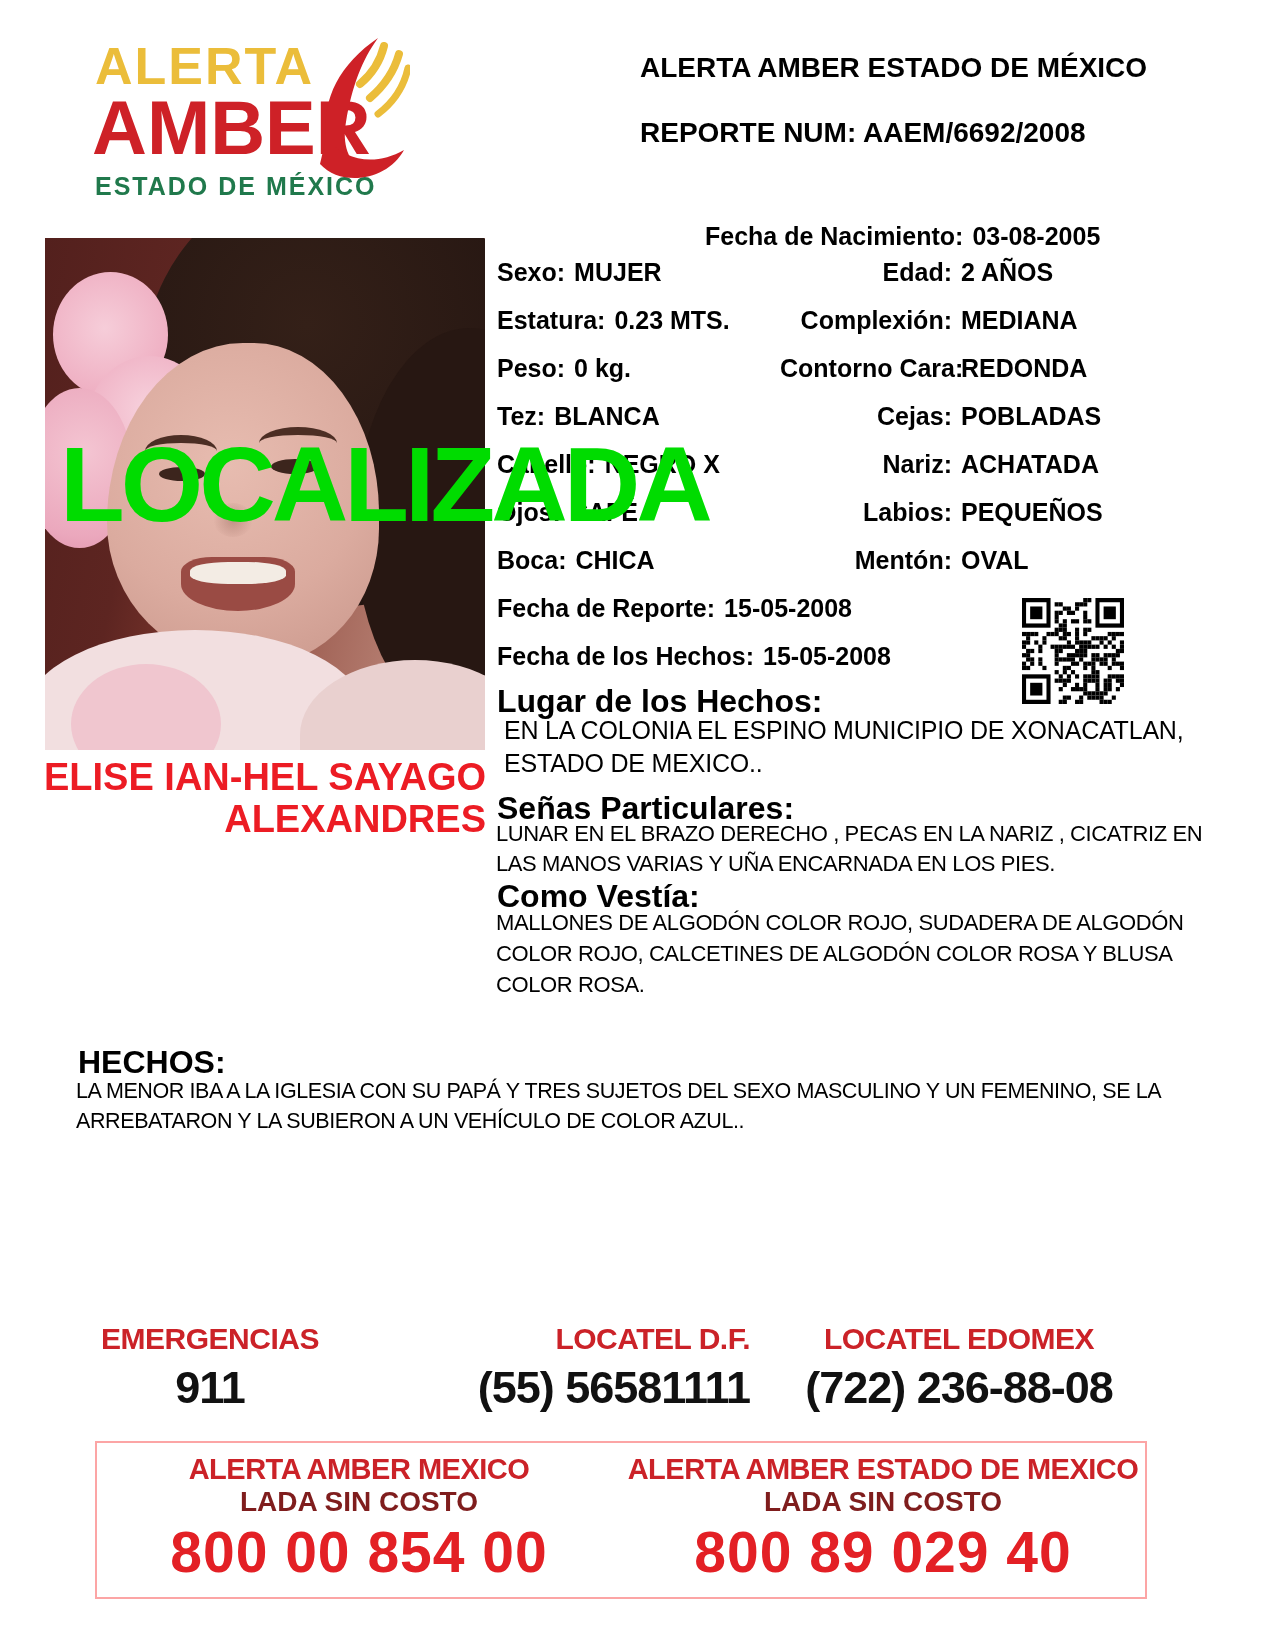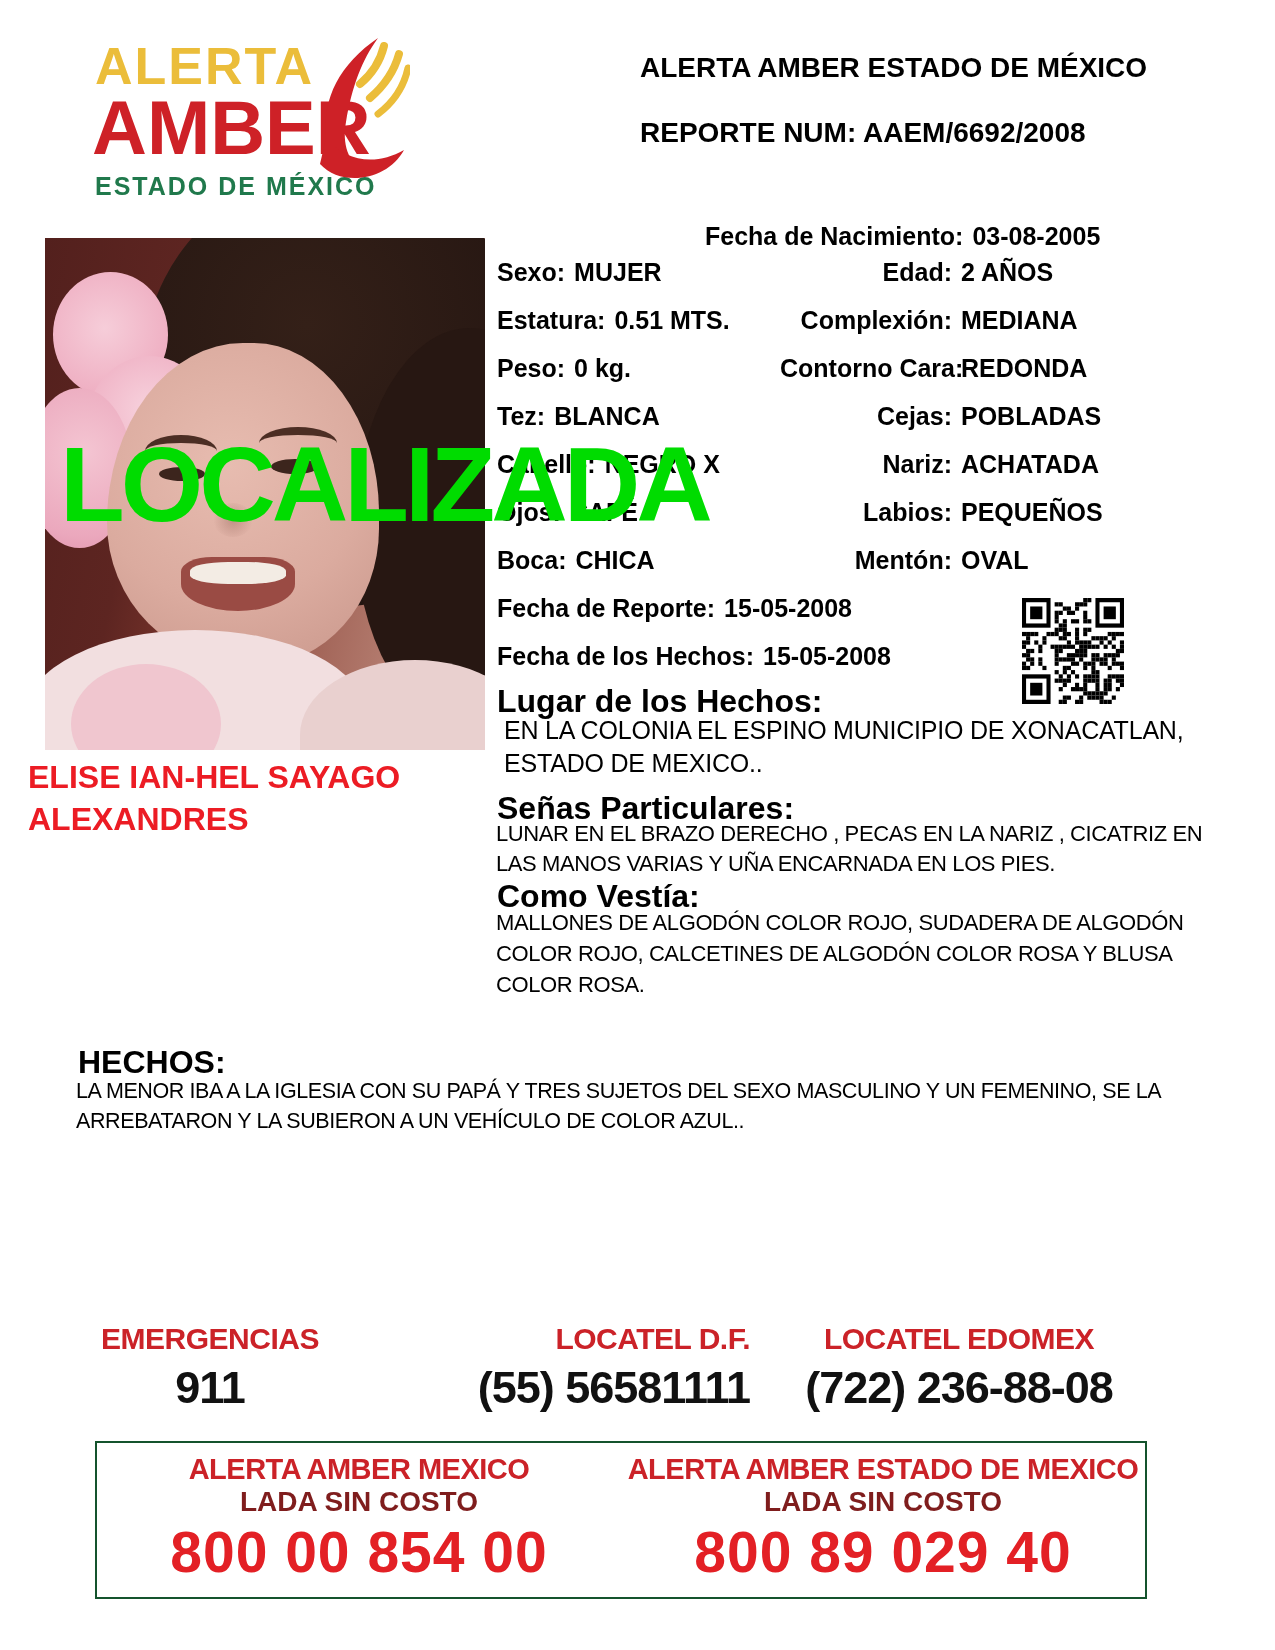--- a/index.html
+++ b/index.html
@@ -53,22 +53,22 @@
     border-radius:50% 50% 0 0; }
   .p-cloth2{ right:-45px; bottom:-60px; width:230px; height:150px; background:#e9d0cf;
     border-radius:50% 50% 0 0; }
   .p-hand  { left:26px; bottom:-34px; width:150px; height:120px; background:#f0c6cf; border-radius:50%; }
 
   
   .overlay-status { left:60px; top:428px; z-index:10; font-size:106px; font-weight:bold;
     line-height:112px; letter-spacing:-4px; color:var(--overlay-green,#00DC00); white-space:nowrap; }
 
   
-  .child-name { left:28px; top:756px; width:474px; text-align:left; z-index:2;
-    font-size:32px; font-weight:bold; line-height:42px; color:var(--name-red,#EC1C24); }
+  .child-name { left:12px; top:756px; width:474px; text-align:right; z-index:2;
+    font-size:38px; font-weight:bold; line-height:42px; color:var(--name-red,#EC1C24); }
 
   
   .fields { left:497px; top:222px; width:650px; height:470px; }
   .frow { position:absolute; left:0; width:100%; font-size:25px; font-weight:bold; white-space:nowrap; }
   .frow .fl { margin-right:9px; }
   .lpair { position:absolute; left:0; top:0; }
   .rpair { position:absolute; left:283px; top:0; display:flex; }
   .rpair .fl { width:172px; text-align:right; margin-right:9px; flex:none; }
   .birth-row { padding-left:208px; }
 
@@ -91,21 +91,21 @@
   
   .contact { top:1322px; text-align:center; }
   .contact .c-label { font-size:30px; font-weight:bold; color:var(--heading-red,#CB2228); letter-spacing:-0.5px; }
   .contact .c-number{ font-size:45px; font-weight:bold; color:#111; margin-top:6px; letter-spacing:-1px; }
   .contact1 { left:60px;  width:300px; }
   .contact2 { left:400px; width:350px;text-align:right; }
   .contact3 { left:768px; width:382px; }
 
   
   .hotline-box { left:95px; top:1441px; width:1052px; height:158px;
-    border:2px solid #14532d; display:flex; box-sizing:border-box; background:#fff; }
+    border:2px solid #fca5a5; display:flex; box-sizing:border-box; background:#fff; }
   .hot-col { width:50%; text-align:center; padding-top:10px; }
   .hot-title { font-size:29px; font-weight:bold; color:var(--heading-red,#CB2228); line-height:33px; letter-spacing:-0.5px; }
   .hot-sub   { font-size:28px; font-weight:bold; color:#7f1d1d; line-height:32px; }
   .hot-num   { font-size:57px; font-weight:bold; color:var(--number-red,#E32025); line-height:60px;
     margin-top:4px; letter-spacing:1px; }
 </style>
 </head>
 <body>
 
 <div id="page">
@@ -160,21 +160,21 @@
     </div>
 
     <div class="frow" style="top:36px">
       <span class="lpair"><span class="fl">Sexo:</span><span class="fv">MUJER</span></span>
       <span class="rpair">
           <span class="fl">Edad:</span>
           <span class="fv">2 AÑOS</span>
         </span>
     </div>
     <div class="frow" style="top:84px">
-      <span class="lpair"><span class="fl">Estatura:</span><span class="fv">0.51 MTS.</span></span>
+      <span class="lpair"><span class="fl">Estatura:</span><span class="fv">0.23 MTS.</span></span>
       <span class="rpair">
           <span class="fl">Complexión:</span>
           <span class="fv">MEDIANA</span>
         </span>
     </div>
     <div class="frow" style="top:132px">
       <span class="lpair"><span class="fl">Peso:</span><span class="fv">0 kg.</span></span>
       <span class="rpair">
           <span class="fl">Contorno Cara:</span>
           <span class="fv">REDONDA</span>

